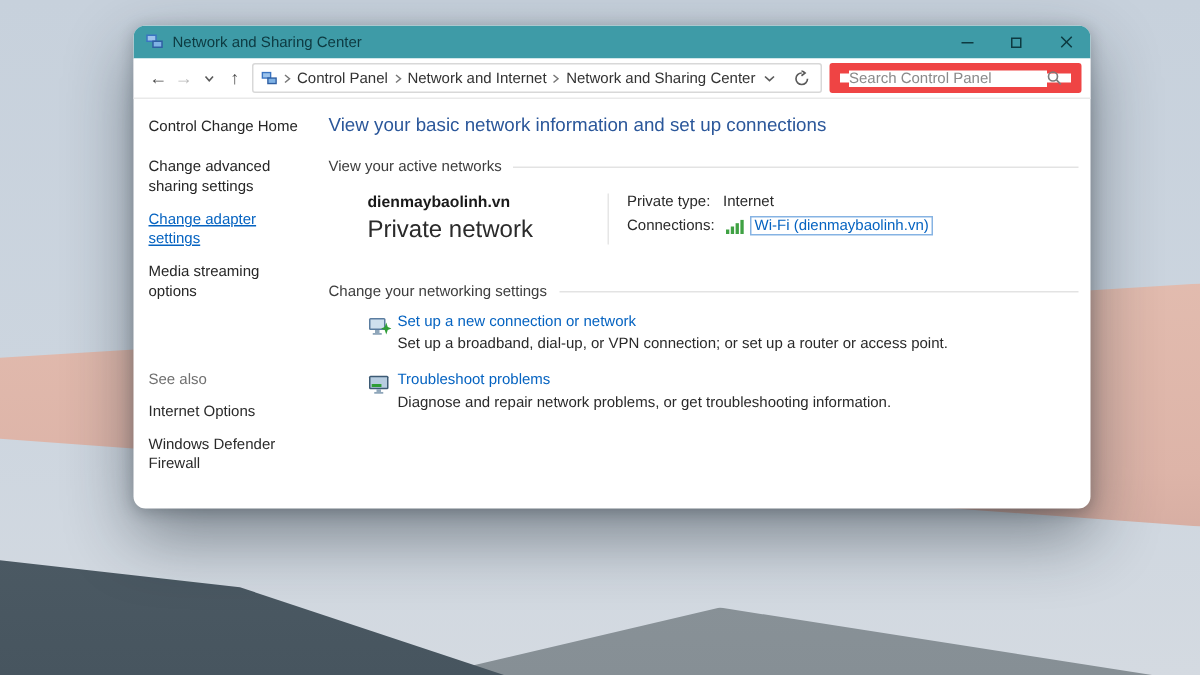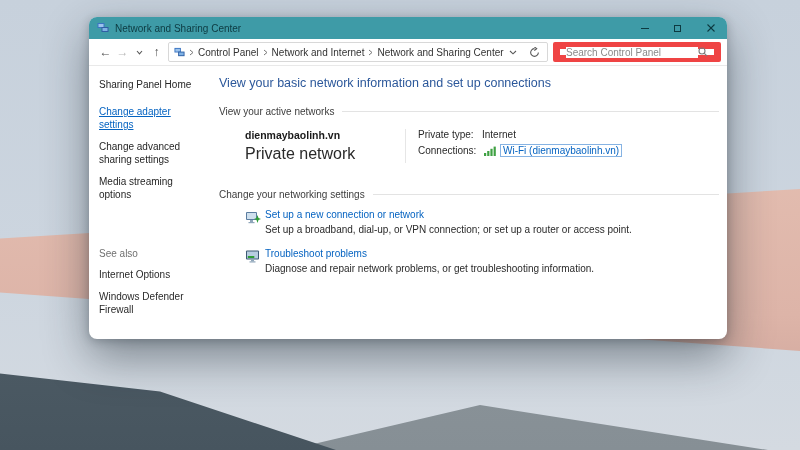--- a/index.html
+++ b/index.html
@@ -218,23 +218,23 @@
       <svg width="10" height="10" viewBox="0 0 10 10">
           <circle cx="4" cy="4" r="3" fill="none" stroke="#7c7c7c" stroke-width="1.1"></circle>
           <line x1="6.3" y1="6.3" x2="9.2" y2="9.2" stroke="#7c7c7c" stroke-width="1.1"></line>
         </svg>
     </div>
   </div>
 
   <div class="content">
 
     <div class="sidebar">
-      <div class="side-home">Sharing Panel Home</div>
+      <div class="side-home">Control Change Home</div>
+      <div class="side-link">Change advanced sharing settings</div>
       <div class="side-link active">Change adapter settings</div>
-      <div class="side-link">Change advanced sharing settings</div>
       <div class="side-link">Media streaming options</div>
       <div class="side-bottom">
         <div class="see-also-label">See also</div>
         <div class="side-link">Internet Options</div>
         <div class="side-link">Windows Defender Firewall</div>
       </div>
     </div>
 
     <div class="main">
       <div class="page-heading">View your basic network information and set up connections</div>

